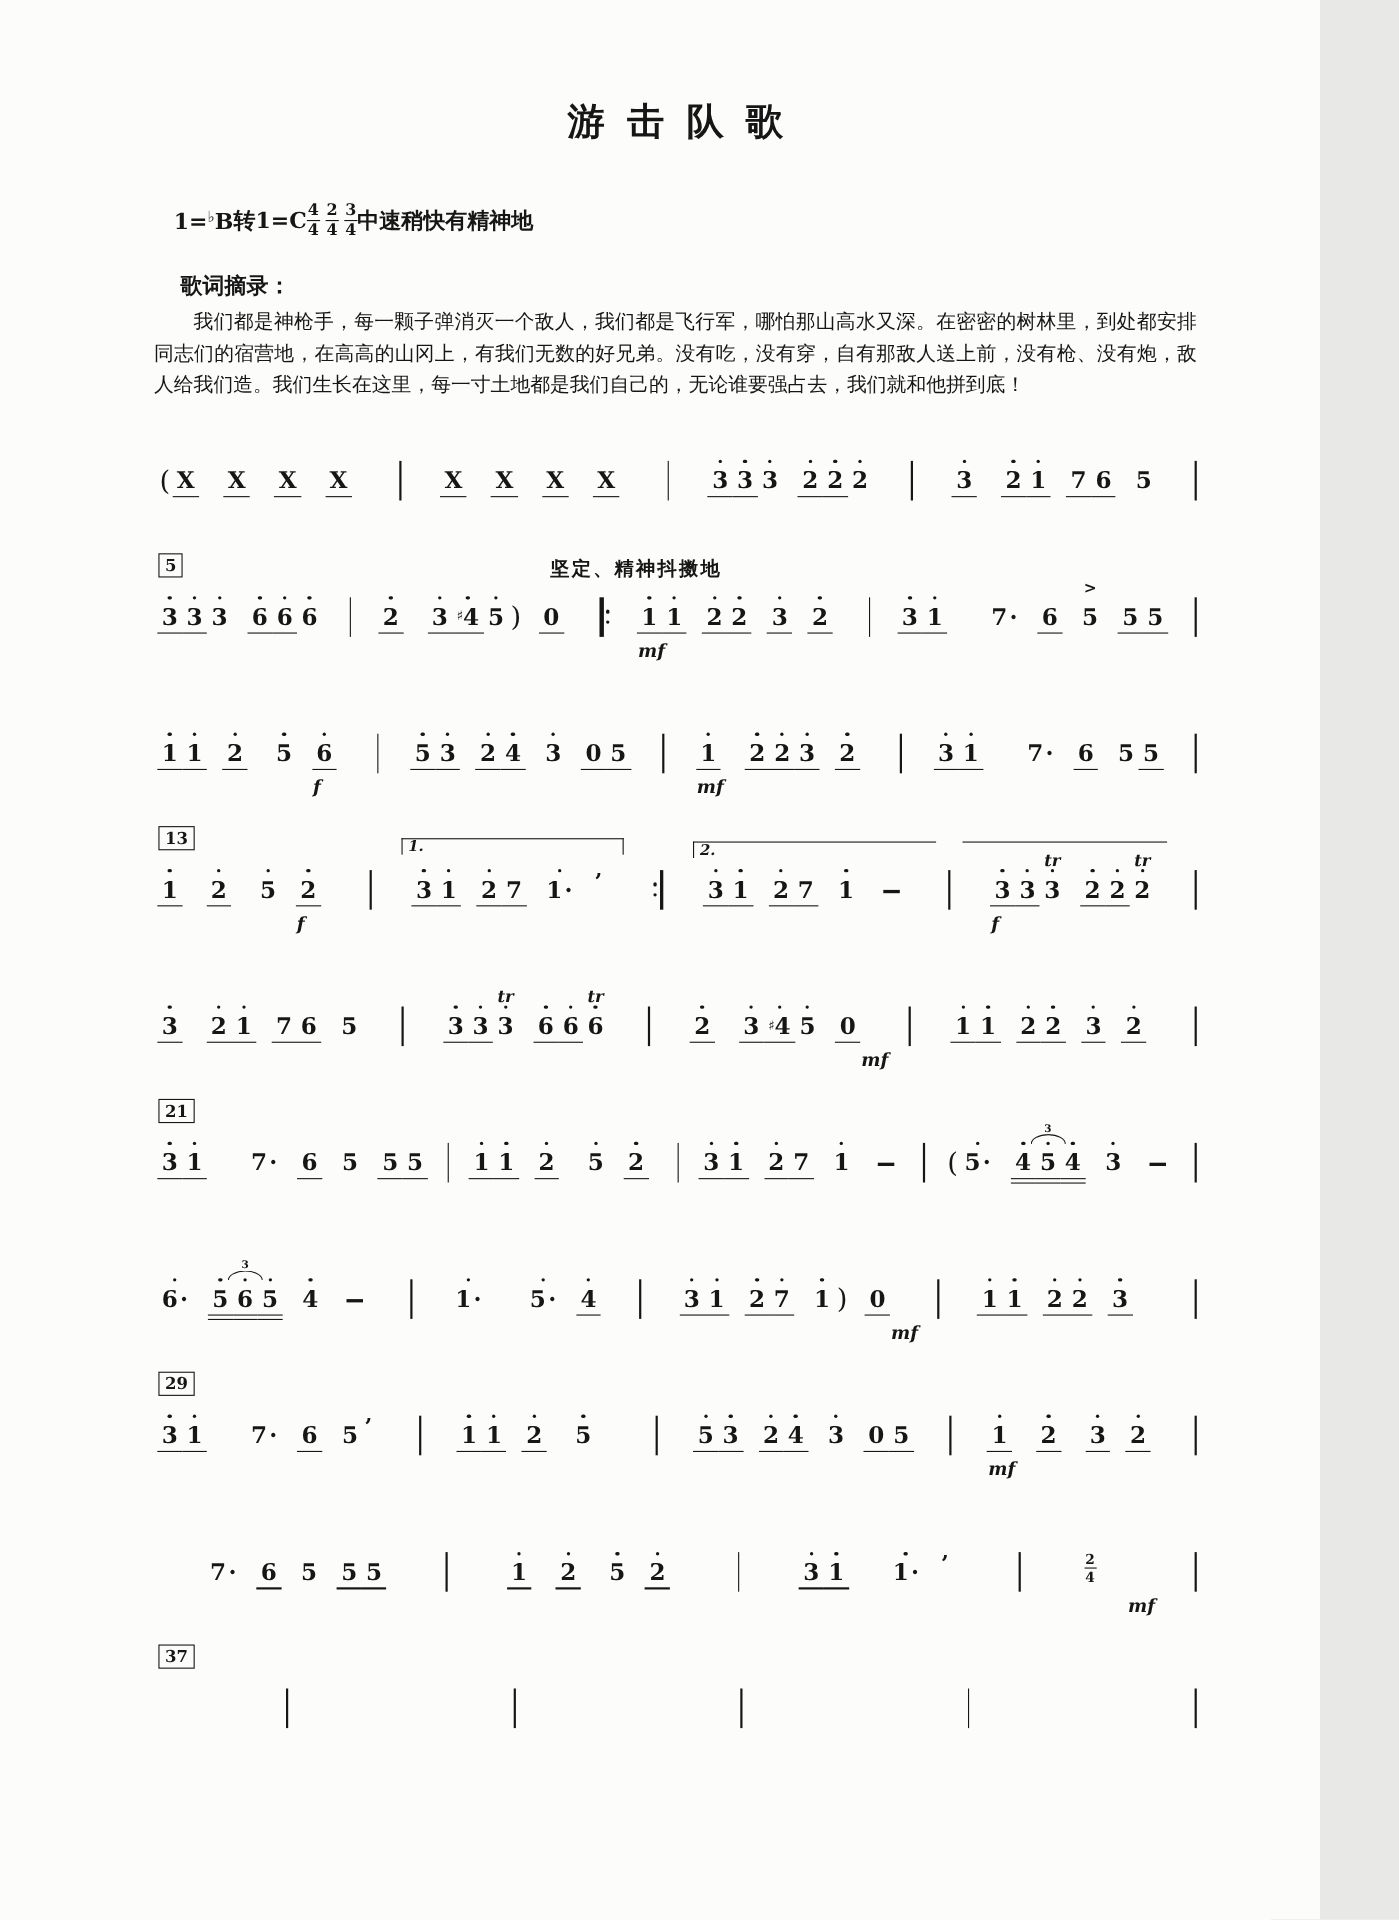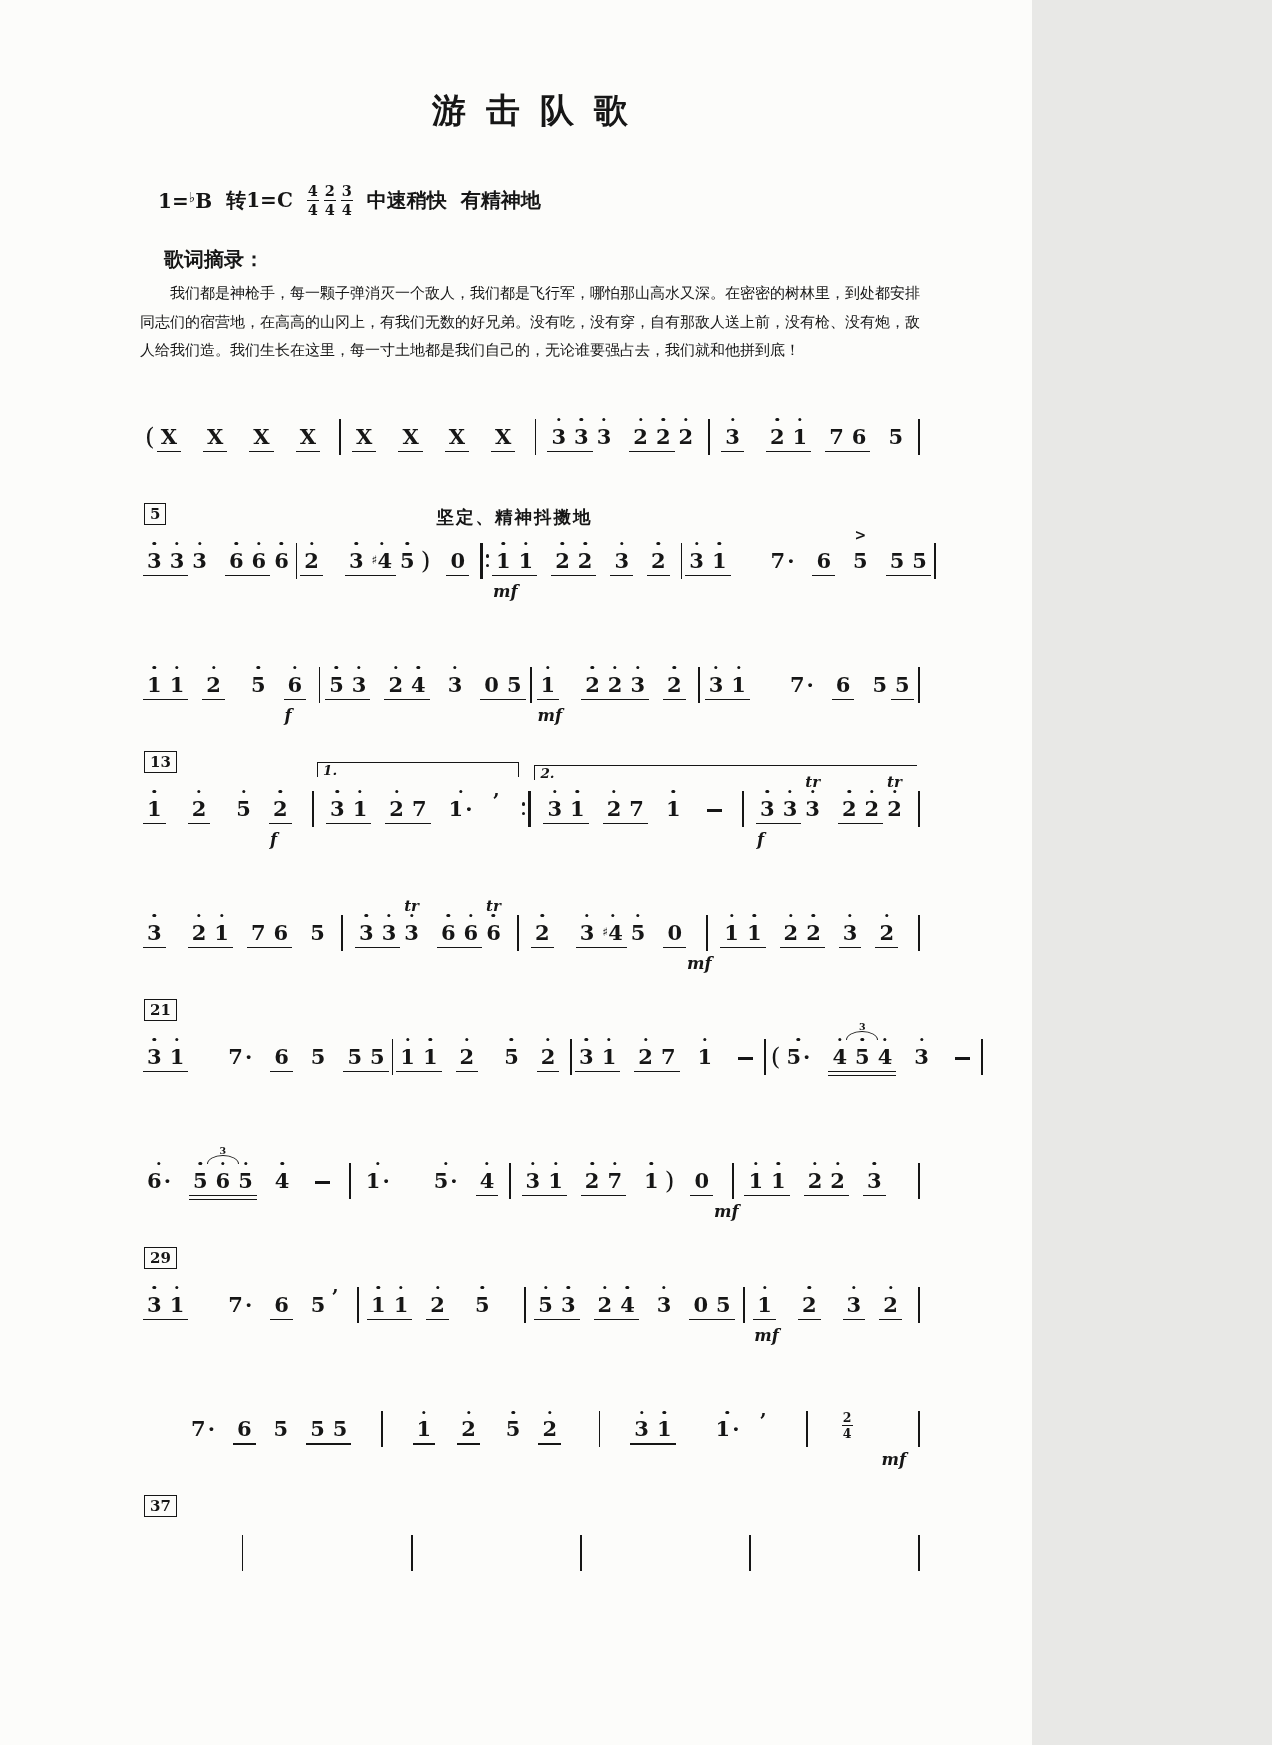--- a/index.html
+++ b/index.html
@@ -1,31 +1,31 @@
 <!DOCTYPE html>
 <html><head>
 <meta charset="utf-8">
 <style>
   html,body{margin:0;padding:0;background:#e8e8e6;}
-  .page{position:relative;width:1032px;height:1745px;background:#fcfcfa;color:#161616;
+  .page{position:relative;width:1200px;height:1745px;background:#fcfcfa;color:#161616;
         box-sizing:border-box;padding:88px 112px 0 140px;overflow:hidden;
         font-family:"DejaVu Serif","Liberation Serif",serif;}
   
   .title{margin:0;text-align:center;font-size:34px;font-weight:700;letter-spacing:20px;text-indent:20px;}
   .head-row{display:flex;justify-content:space-between;align-items:flex-start;margin-top:34px;height:64px;}
-  .keyline{display:flex;align-items:center;gap:14px;font-size:20px;font-weight:700;margin-top:16px;margin-left:18px;}
+  .keyline{display:flex;align-items:center;font-size:20px;font-weight:700;margin-top:16px;margin-left:18px;}
   .keyline .flat{font-size:14px;vertical-align:6px;font-weight:700;}
   .meters{display:inline-flex;gap:5px;align-items:center;}
   .frac{display:inline-flex;flex-direction:column;align-items:center;font-size:14.5px;line-height:1;font-weight:700;}
   .frac .fb{width:12px;height:1.4px;background:#161616;margin:1.5px 0;}
   .credits{text-align:right;font-size:19px;line-height:34px;letter-spacing:1px;margin-top:-6px;}
   
   .lyrics{margin-top:14px;}
   .lyr-head{font-size:20px;font-weight:700;margin-left:24px;}
-  .lyr-text{margin:6px 0 0 0;font-size:15px;line-height:28.5px;text-align:justify;text-indent:2em;}
+  .lyr-text{margin:6px 0 0 0;font-size:18px;line-height:28.5px;text-align:justify;text-indent:2em;}
   
   .score{margin-top:10px;}
   .mline{position:relative;padding-top:44px;margin-bottom:50px;}
   .marker{position:absolute;top:4px;left:4px;border:1.6px solid #161616;font-size:15px;font-weight:700;
           padding:1px 5px;line-height:1.2;}
   .tempo-label{position:absolute;top:6px;left:38%;font-size:17.5px;font-weight:700;letter-spacing:2px;
                font-family:"Liberation Sans",sans-serif;}
   .row{display:flex;align-items:flex-end;justify-content:space-between;}
   .measure{display:flex;align-items:flex-end;gap:14px;position:relative;padding:0 3px;}
   .group{display:flex;align-items:flex-end;gap:0;}

